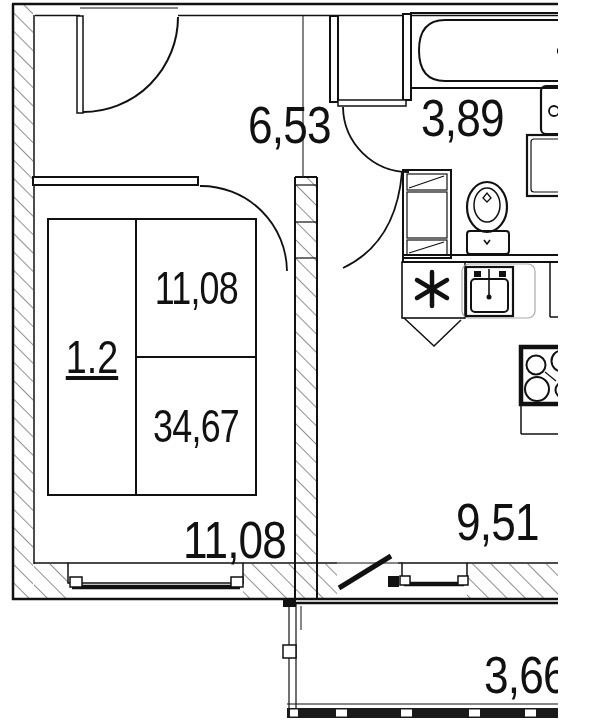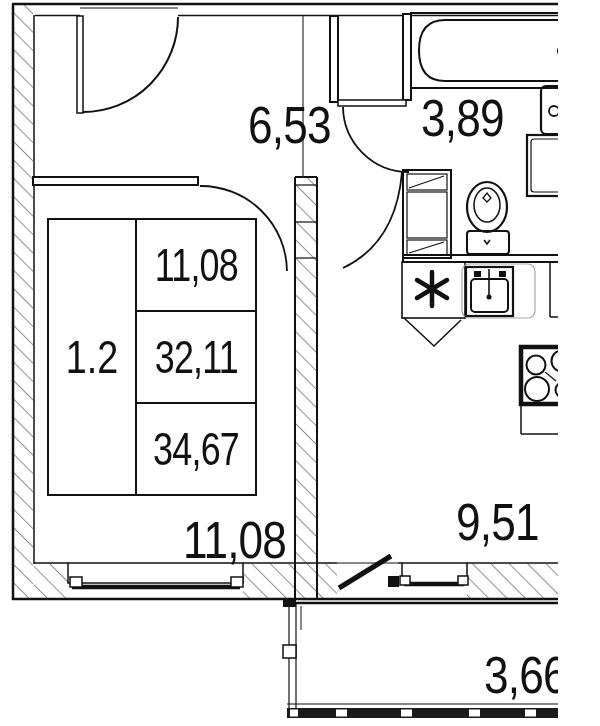--- a/index.html
+++ b/index.html
@@ -12,21 +12,21 @@
     position:absolute;font-size:52px;line-height:1;white-space:nowrap;
     transform:scaleX(.85);transform-origin:left top;color:#111;font-weight:400;
     letter-spacing:-1px;
   }
   .stamp{
     position:absolute;left:47px;top:218px;width:210px;height:278px;
     border:2px solid #111;display:flex;box-sizing:border-box;background:transparent;
   }
   .stamp-left{
     width:88px;border-right:2px solid #111;box-sizing:border-box;
-    display:flex;align-items:center;justify-content:center;
+    display:flex;align-items:center;justify-content:center;text-decoration:underline;
   }
   .stamp-right{flex:1;display:flex;flex-direction:column;}
   .stamp-cell{
     flex:1;border-bottom:2px solid #111;box-sizing:border-box;
     display:flex;align-items:center;justify-content:center;
   }
   .stamp-cell:last-child{border-bottom:none;}
   .stamp-num{
     font-size:46px;line-height:1;transform:scaleX(.78);letter-spacing:-1px;
     white-space:nowrap;
@@ -219,21 +219,18 @@
 
   <div class="stamp">
     <div class="stamp-left">
       <span class="unit-num">1.2</span>
     </div>
     <div class="stamp-right">
       <div class="stamp-cell">
         <span class="stamp-num">11,08</span>
       </div>
       <div class="stamp-cell">
-        <span class="stamp-num">32,11</span>
-      </div>
-      <div class="stamp-cell">
         <span class="stamp-num">34,67</span>
       </div>
     </div>
   </div>
 
 </div>
 
 </body></html>

